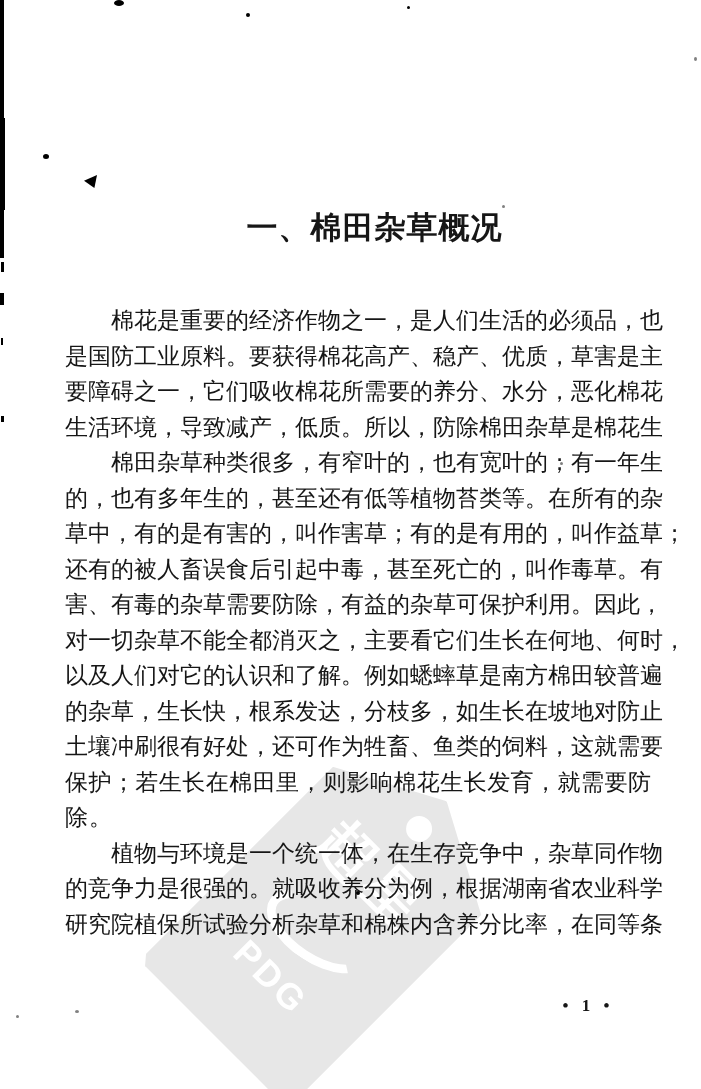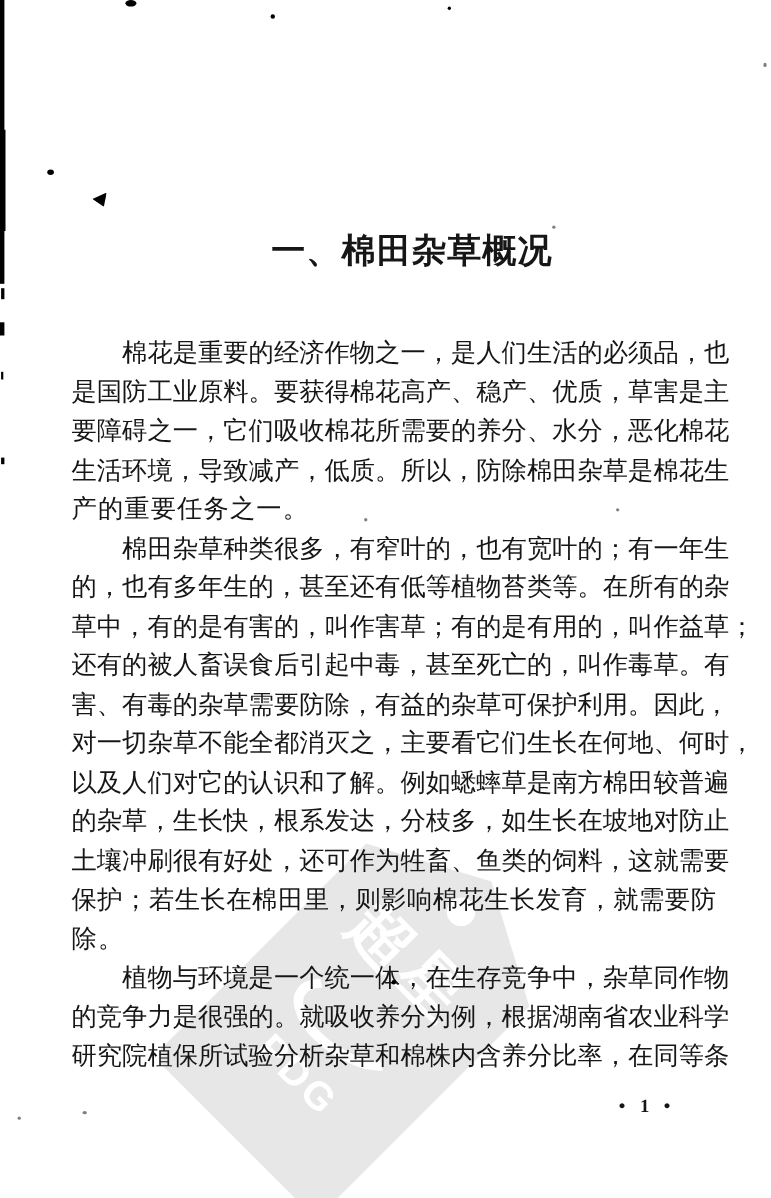--- a/index.html
+++ b/index.html
@@ -244,21 +244,20 @@
         <span>除</span>
         <span>棉</span>
         <span>田</span>
         <span>杂</span>
         <span>草</span>
         <span>是</span>
         <span>棉</span>
         <span>花</span>
         <span>生</span>
       </div>
-      <div class="line short">产的重要任务之一。</div>
       <div class="line just ind">
         <span>棉</span>
         <span>田</span>
         <span>杂</span>
         <span>草</span>
         <span>种</span>
         <span>类</span>
         <span>很</span>
         <span>多</span>
         <span>，</span>

